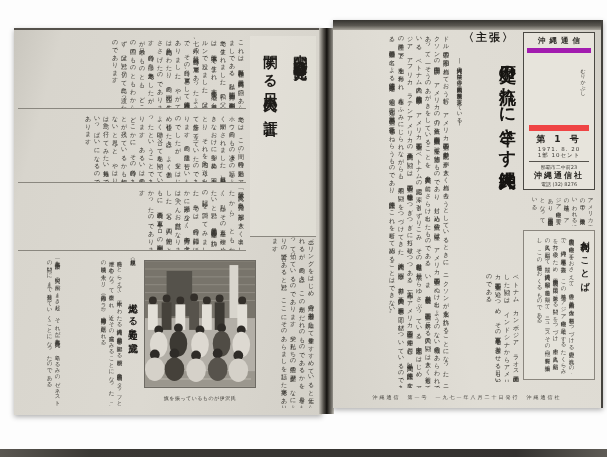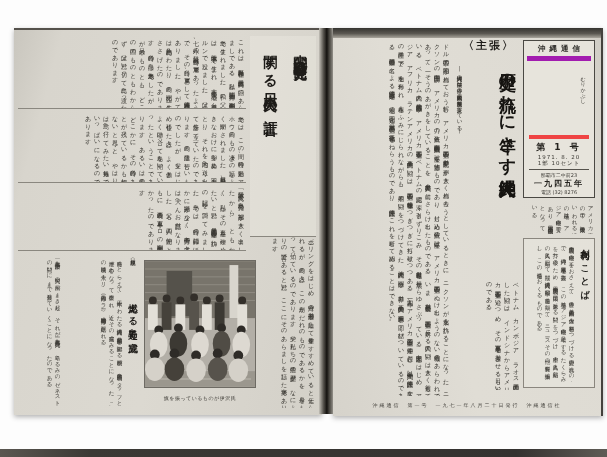--- a/index.html
+++ b/index.html
@@ -5,21 +5,21 @@
   html,body{margin:0;padding:0;}
   body{width:607px;height:457px;background:#ffffff;overflow:hidden;
        font-family:"DejaVu Sans",sans-serif;color:#2f2d29;}
   .stage{position:relative;width:607px;height:457px;background:#fdfdfd;}
 
   
   .page{position:absolute;overflow:hidden;}
   .page-left{left:14px;top:28px;width:308px;height:385px;
     background:linear-gradient(105deg,#c9c6be 0%,#d8d5cd 12%,#dcd9d1 55%,#d3d0c8 100%);
     border-top:2px solid #55524c;box-shadow:0 2px 5px rgba(0,0,0,.3);}
-  .page-right{left:333px;top:28px;width:268px;height:388px;
+  .page-right{left:333px;top:20px;width:268px;height:388px;
     background:linear-gradient(255deg,#cfccc4 0%,#dedbd3 15%,#e0ddd5 60%,#d6d3cb 100%);
     border-right:2px solid #44423d;box-shadow:0 2px 5px rgba(0,0,0,.3);}
   .gutter{position:absolute;left:319px;top:28px;width:15px;height:386px;
     background:linear-gradient(90deg,#c4c1b9 0%,#55524c 30%,#14120f 52%,#6e6b64 80%,#cfccc4 100%);}
   .top-band-right{position:absolute;left:0;top:0;width:268px;height:10px;
     background:linear-gradient(180deg,#35332f 0%,#5a5751 55%,#a9a59c 100%);}
   .bottom-bar{position:absolute;left:0;top:449px;width:607px;height:8px;
     background:linear-gradient(90deg,#5a5751,#3b3935 15%,#343230 85%,#5f5c56);}
 
   
@@ -61,21 +61,21 @@
 
   .masthead{position:absolute;left:190px;top:12px;width:72px;height:158px;
     border:1.5px solid #4a4843;background:#e7e4dc;box-sizing:border-box;
     display:flex;flex-direction:column;align-items:center;}
   .mh-pub{font-size:7.5px;font-weight:bold;letter-spacing:4px;padding:3px 0 2px 4px;
     border-bottom:5px solid #a21caf;width:86%;text-align:center;color:#2a2824;}
   .mh-logo-row{flex:1;display:flex;align-items:center;justify-content:center;width:100%;position:relative;}
   .mh-logo{font-family:"DejaVu Serif","Liberation Serif",serif;font-weight:bold;
     font-size:27px;line-height:30px;color:#24221e;transform:rotate(-5deg);letter-spacing:0;}
   .mh-ruby{position:absolute;right:8px;top:12px;height:64px;font-size:5px;line-height:6px;color:#3a3833;}
-  .mh-issue{font-size:9px;font-weight:bold;letter-spacing:3px;border-top:4px solid #ef4444;
+  .mh-issue{font-size:9px;font-weight:bold;letter-spacing:3px;border-top:6px solid #ef4444;
     width:86%;text-align:center;padding-top:2px;color:#24221e;}
   .mh-date{font-size:5.5px;color:#3a3833;letter-spacing:1px;}
   .mh-price{font-size:5.5px;color:#3a3833;letter-spacing:1px;padding-bottom:2px;}
   .mh-addr{border-top:1px solid #55524c;width:86%;text-align:center;padding:2px 0;}
   .mh-addr-line{font-size:5px;color:#3f3d38;}
   .mh-company{font-size:8px;font-weight:bold;letter-spacing:2px;color:#24221e;}
 
   .r-below-masthead{position:absolute;left:190px;top:174px;width:72px;height:32px;}
   .founding{position:absolute;left:190px;top:210px;width:72px;height:150px;
     border:1px solid #8a867e;box-sizing:border-box;background:rgba(234,231,223,.5);
@@ -196,21 +196,21 @@
       <div class="mh-pub">沖縄通信</div>
       <div class="mh-logo-row">
         <div class="mh-logo vt">群星</div>
         <div class="mh-ruby vt">むりかぶし</div>
       </div>
       <div class="mh-issue">第 1 号</div>
       <div class="mh-date">1971. 8. 20</div>
       <div class="mh-price">1部 10セント</div>
       <div class="mh-addr">
         <div class="mh-addr-line">那覇市二中前23</div>
-        <div class="mh-company">一九四五年</div>
+        <div class="mh-company">沖縄通信社</div>
         <div class="mh-addr-line">電話 (32) 8276</div>
       </div>
     </div>
 
     <div class="r-below-masthead vt body-txt-sm">アメリカ帝国の中で、極東最大といわれる沖縄の基地は、アジア侵略の要であり、日本軍国主義復活の足場となっている。</div>
 
     <div class="founding">
       <div class="founding-head vt">創刊のことば</div>
       <div class="founding-body vt body-txt-sm">帝国主義の侵略の手をおさえて、世界の革命的人民が偉大な勝利をつづける歴史の流れの中で、沖縄の米軍基地を撤去し、この基地をアジア侵略の足場とするたくらみを打ち破るため、日米帝国主義の国策に反対する闘いをつづけ、本土の人民と団結し、世界の人民と団結して闘う沖縄人民の闘争の前進を期して、ニュースその他の資料を編集し、この通信をおくるものである。</div>
     </div>

